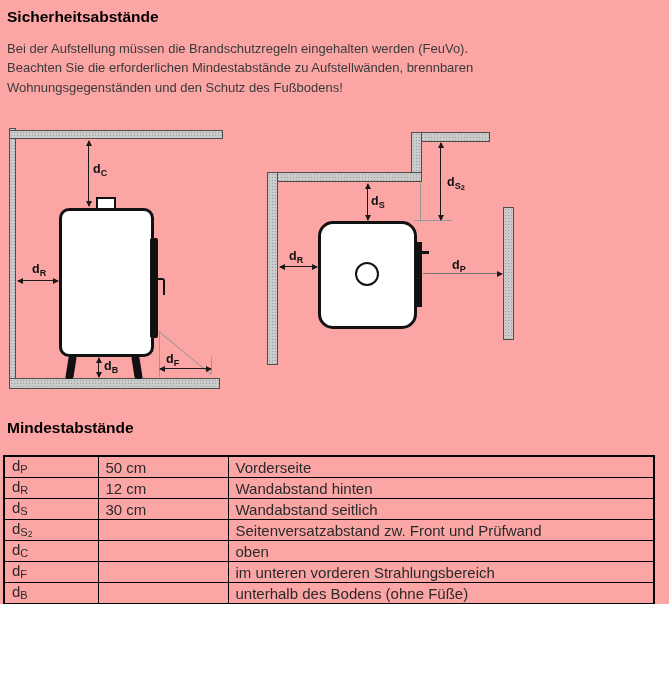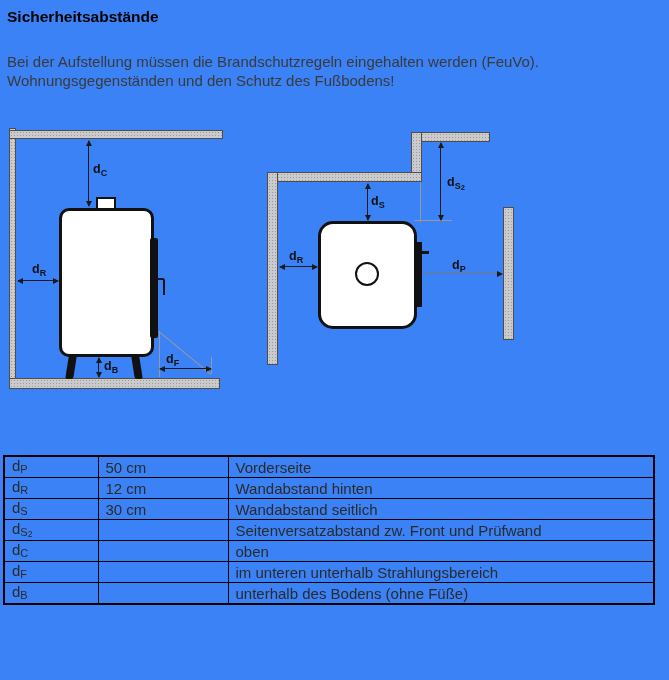--- a/index.html
+++ b/index.html
@@ -1,19 +1,19 @@
 <!DOCTYPE html>
 <html><head>
 <meta charset="utf-8">
 <style>
   html,body{margin:0;padding:0;background:#fff;}
-  .page{position:relative;width:669px;height:680px;background:#3b82f6;overflow:hidden;
+  .page{position:relative;width:669px;height:604px;background:#fca5a5;overflow:hidden;
         font-family:"Liberation Sans","DejaVu Sans",sans-serif;color:#222;}
   .h-title{position:absolute;left:7px;top:8px;font-size:15.5px;font-weight:bold;color:#000;}
-  .intro{position:absolute;left:7px;top:52px;font-size:15px;line-height:19.3px;color:#3a3a3a;}
+  .intro{position:absolute;left:7px;top:39px;font-size:13px;line-height:19.3px;color:#3a3a3a;}
   .sec-title{position:absolute;left:7px;top:419px;font-size:15.5px;font-weight:bold;color:#000;}
   .warning{position:absolute;left:7px;top:643px;font-size:15.5px;font-weight:bold;line-height:18.5px;color:#000;}
 
   
   #diagram{position:absolute;left:0;top:125px;width:669px;height:280px;}
   #diagram > div{position:static;}
   .abs{position:absolute;box-sizing:border-box;}
   .wall{position:absolute;box-sizing:border-box;background-color:#cbcbcb;
         background-image:radial-gradient(circle,#9b9b9b 0.6px,transparent 0.9px);
         background-size:3px 3px;border:1px solid #4d4d4d;}
@@ -47,20 +47,21 @@
 </style>
 </head>
 <body>
 
 <div class="page">
 
   <div class="h-title">Sicherheitsabstände</div>
 
   <div class="intro">
     <div>Bei der Aufstellung müssen die Brandschutzregeln eingehalten werden (FeuVo).</div>
+    <div>Beachten Sie die erforderlichen Mindestabstände zu Aufstellwänden, brennbaren</div>
     <div>Wohnungsgegenständen und den Schutz des Fußbodens!</div>
   </div>
 
   <div id="diagram">
 
     <div>
       <div class="wall" style="left:9px;top:3px;width:7px;height:261px;"></div>
       <div class="wall" style="left:9px;top:5px;width:214px;height:9px;"></div>
       <div class="wall" style="left:9px;top:253px;width:211px;height:11px;"></div>
 
@@ -108,20 +109,21 @@
       <span class="dlab" style="left:447px;top:50px;"><span>d</span><span class="sb">S</span><span class="sb2">2</span></span>
 
       <div class="ah" style="left:280px;top:141px;width:37px;"></div>
       <span class="dlab" style="left:289px;top:124px;"><span>d</span><span class="sb">R</span></span>
 
       <div class="ah r-only" style="left:423px;top:148px;width:79px;background:#777;"></div>
       <span class="dlab" style="left:452px;top:133px;"><span>d</span><span class="sb">P</span></span>
     </div>
   </div>
 
+  <div class="sec-title">Mindestabstände</div>
 
   <table class="mtable">
     <colgroup>
         <col style="width:94px;">
         <col style="width:130px;">
         <col style="width:426px;">
       </colgroup>
     <tbody>
       <tr>
         <td><span>d</span><span class="tsub">P</span><span class="tsub2"></span></td>
@@ -144,21 +146,21 @@
         <td>Seitenversatzabstand zw. Front und Prüfwand</td>
       </tr>
       <tr>
         <td><span>d</span><span class="tsub">C</span><span class="tsub2"></span></td>
         <td></td>
         <td>oben</td>
       </tr>
       <tr>
         <td><span>d</span><span class="tsub">F</span><span class="tsub2"></span></td>
         <td></td>
-        <td>im unteren unterhalb Strahlungsbereich</td>
+        <td>im unteren vorderen Strahlungsbereich</td>
       </tr>
       <tr>
         <td><span>d</span><span class="tsub">B</span><span class="tsub2"></span></td>
         <td></td>
         <td>unterhalb des Bodens (ohne Füße)</td>
       </tr>
     </tbody>
   </table>
 
   <div class="warning">

